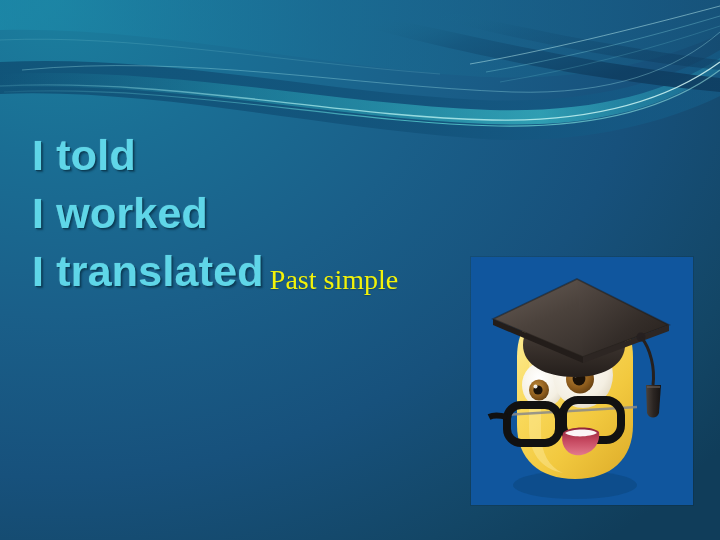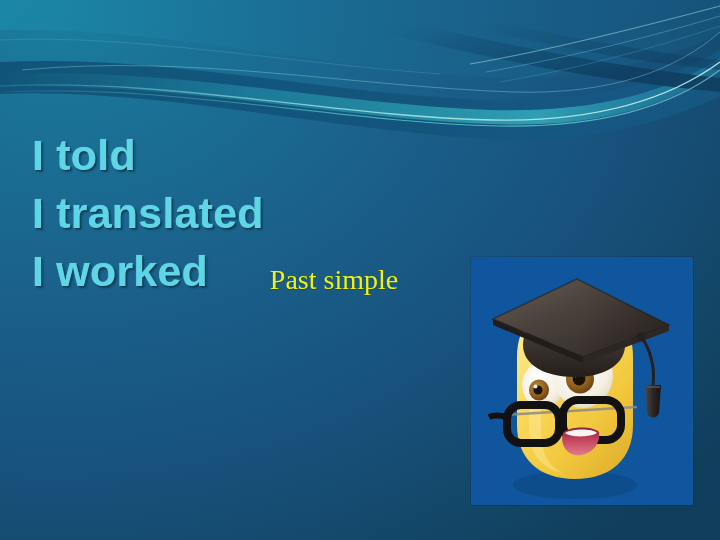--- a/index.html
+++ b/index.html
@@ -133,22 +133,22 @@
     <path d="M4,92 C175,84 336,122 498,126 C600,128 672,106 720,70" fill="none" stroke="url(#gHair2)" stroke-width="1.1" opacity="0.85"></path>
     <path d="M22,70 C190,54 350,86 512,92 C612,95 676,70 720,32" fill="none" stroke="#a9eef0" stroke-width="0.8" opacity="0.42"></path>
     <path d="M470,64 C540,52 630,30 720,6" fill="none" stroke="#bff3f2" stroke-width="0.9" opacity="0.55"></path>
     <path d="M486,72 C556,60 640,40 720,16" fill="none" stroke="#8fe3e8" stroke-width="0.7" opacity="0.45"></path>
     <path d="M500,82 C572,70 648,50 720,26" fill="none" stroke="#7ad6de" stroke-width="0.6" opacity="0.35"></path>
     <path d="M0,40 C130,34 280,62 440,74" fill="none" stroke="#9fe9ec" stroke-width="0.6" opacity="0.25"></path>
   </svg>
 
   <div id="title-block">
     <div class="title-line">I told</div>
+    <div class="title-line">I worked</div>
     <div class="title-line">I translated</div>
-    <div class="title-line">I worked</div>
   </div>
 
   <div id="subtitle-block">
     <div class="subtitle-line">Past simple</div>
   </div>
 
   <div id="picture">
     <svg width="222" height="248" viewBox="0 0 222 248" xmlns="http://www.w3.org/2000/svg">
       <defs>
         <linearGradient id="bodyG" x1="0.15" y1="0.1" x2="0.85" y2="1">

